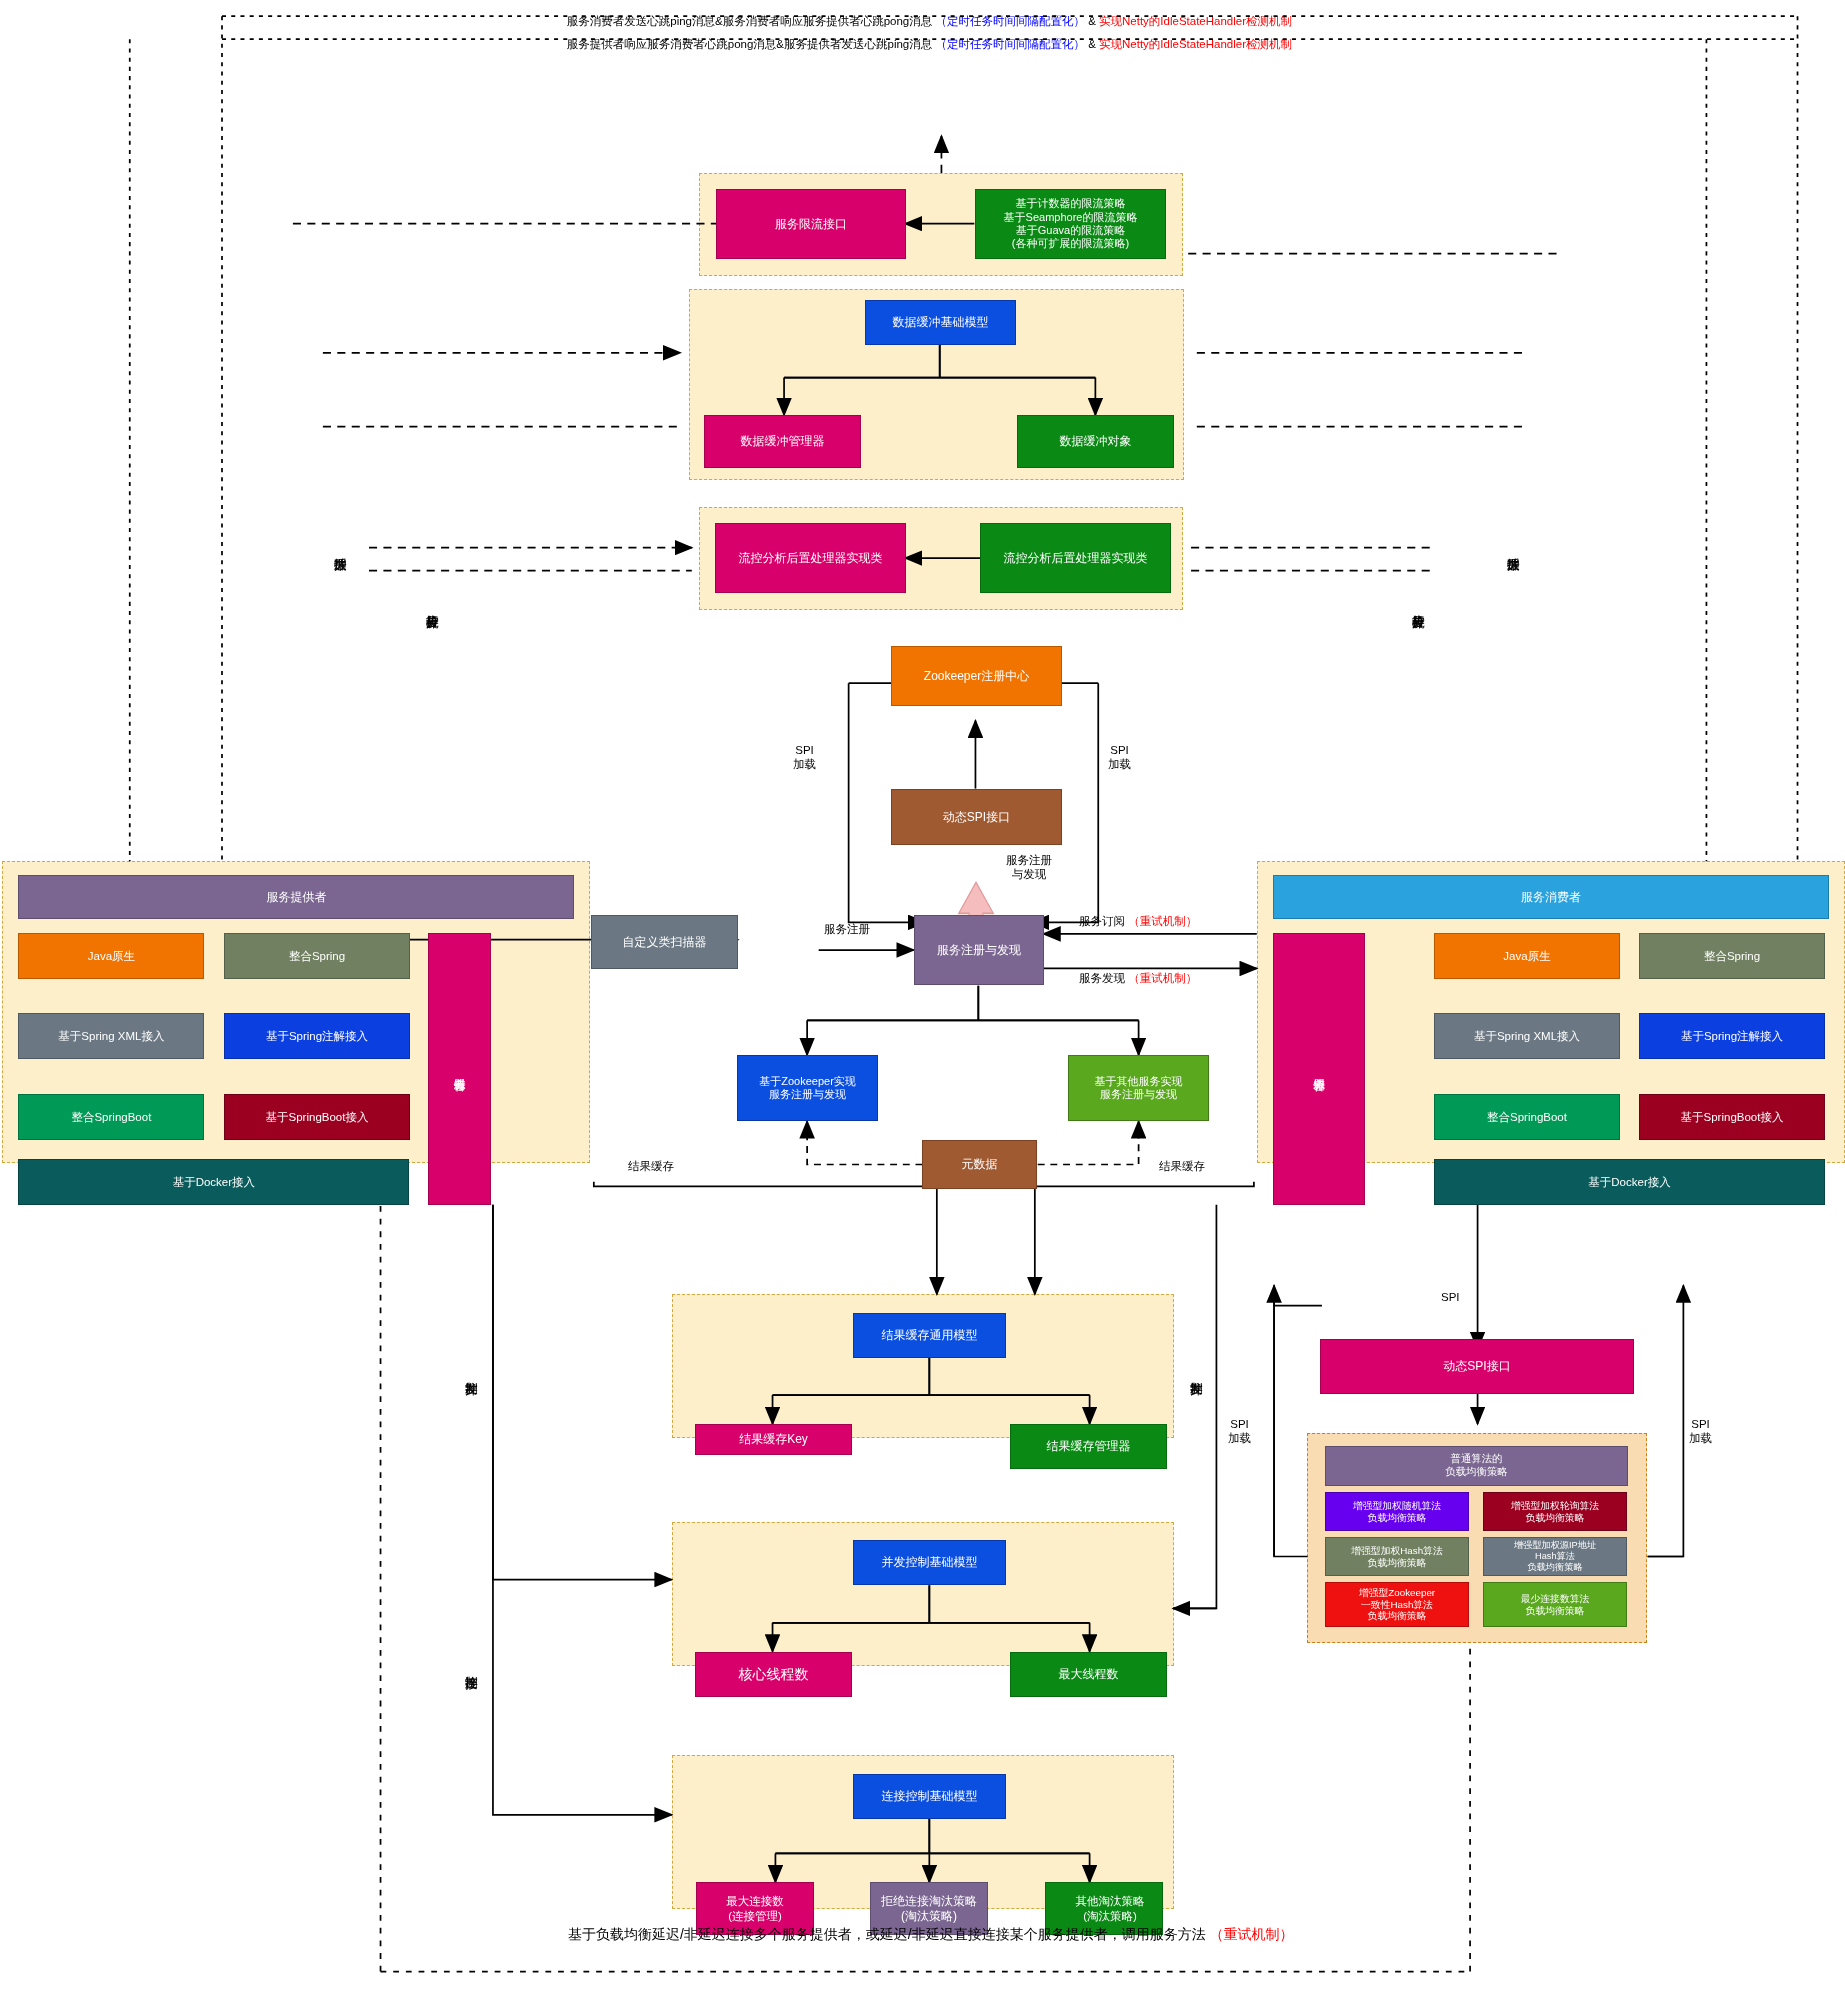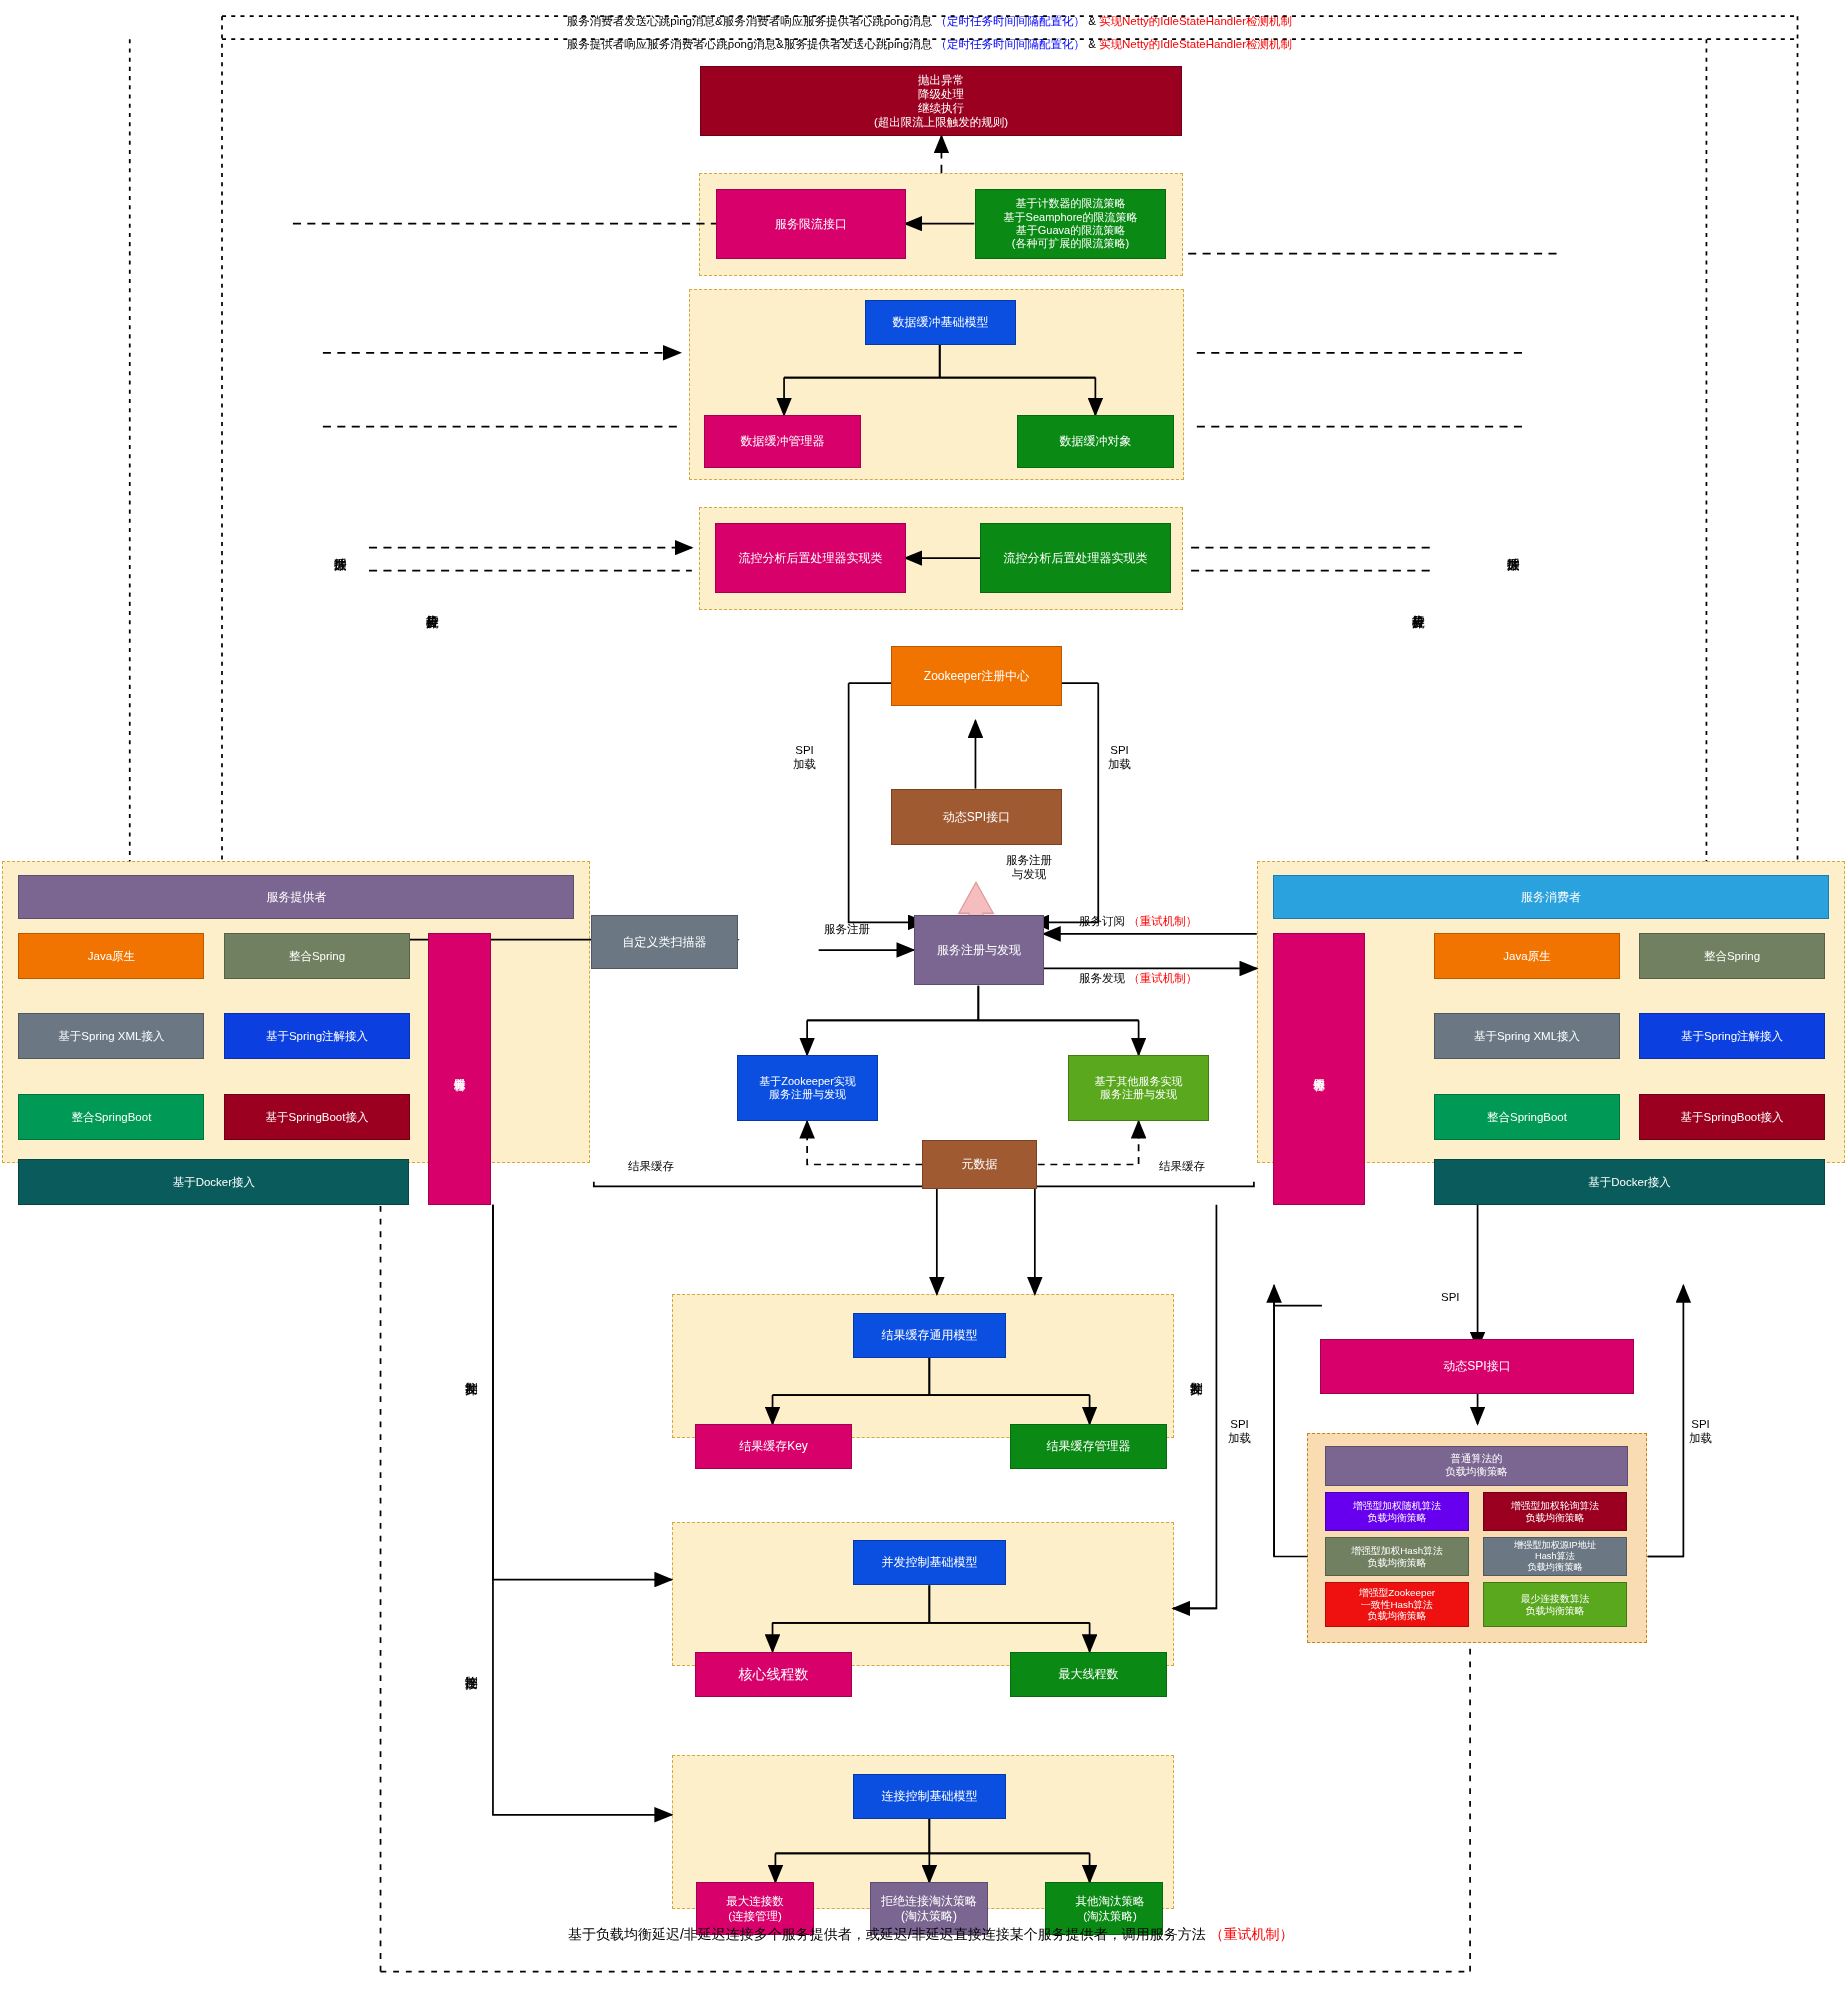--- a/index.html
+++ b/index.html
@@ -138,24 +138,20 @@
       <path d="M2858,2700 L2920,2700"></path>
 
       <path d="M660,3420 L660,3180" stroke-dasharray="10,12"></path>
       <path d="M660,3420 L2550,3420" stroke-dasharray="10,12"></path>
       <path d="M2550,3420 L2550,2850" stroke-dasharray="10,12"></path>
       <path d="M660,3180 L660,2060" stroke-dasharray="10,12"></path>
       <path d="M660,2060 L660,2020" stroke-dasharray="10,12" marker-end="url(#ar)"></path>
     </g>
   </svg>
 
-  <div class="box" style="left:700px;top:66px;width:482px;height:70px;background:#9b0020;border:1.2px solid #6e0017;font-size:11.5px;">抛出异常
-降级处理
-继续执行
-(超出限流上限触发的规则)</div>
 
   <div class="box" style="left:716px;top:189px;width:190px;height:70px;background:#d8006b;border:1.2px solid #a30050;font-size:12px;">服务限流接口</div>
 
   <div class="box" style="left:975px;top:189px;width:191px;height:70px;background:#0a8a14;border:1.2px solid #066a0f;font-size:11px;">基于计数器的限流策略
 基于Seamphore的限流策略
 基于Guava的限流策略
 (各种可扩展的限流策略)</div>
 
   <div class="box" style="left:865px;top:300px;width:151px;height:45px;background:#0b4fe0;border:1.2px solid #0838a8;font-size:12px;">数据缓冲基础模型</div>
   <div class="box" style="left:704px;top:415px;width:157px;height:53px;background:#d8006b;border:1.2px solid #a30050;font-size:12px;">数据缓冲管理器</div>
@@ -195,21 +191,21 @@
   <div class="box" style="left:1273px;top:933px;width:92px;height:272px;background:#d8006b;border:1.2px solid #a30050;font-size:12px;writing-mode:vertical-rl;text-orientation:upright;">服务容错</div>
   <div class="box" style="left:1434px;top:933px;width:186px;height:46px;background:#f27400;border:1.2px solid #bb5900;font-size:11.5px;">Java原生</div>
   <div class="box" style="left:1639px;top:933px;width:186px;height:46px;background:#708060;border:1.2px solid #54614a;font-size:11.5px;">整合Spring</div>
   <div class="box" style="left:1434px;top:1013px;width:186px;height:46px;background:#6b7883;border:1.2px solid #4e5961;font-size:11.5px;">基于Spring XML接入</div>
   <div class="box" style="left:1639px;top:1013px;width:186px;height:46px;background:#0b3fe0;border:1.2px solid #0830a8;font-size:11.5px;">基于Spring注解接入</div>
   <div class="box" style="left:1434px;top:1094px;width:186px;height:46px;background:#009955;border:1.2px solid #007340;font-size:11.5px;">整合SpringBoot</div>
   <div class="box" style="left:1639px;top:1094px;width:186px;height:46px;background:#9b0020;border:1.2px solid #6e0017;font-size:11.5px;">基于SpringBoot接入</div>
   <div class="box" style="left:1434px;top:1159px;width:391px;height:46px;background:#0a5c5c;border:1.2px solid #074545;font-size:11.5px;">基于Docker接入</div>
 
   <div class="box" style="left:853px;top:1313px;width:153px;height:45px;background:#0b4fe0;border:1.2px solid #0838a8;font-size:12px;">结果缓存通用模型</div>
-  <div class="box" style="left:695px;top:1424px;width:157px;height:45px;background:#d8006b;border:1.2px solid #a30050;font-size:12px;">结果缓存Key</div>
+  <div class="box" style="left:695px;top:1424px;width:157px;height:31px;background:#d8006b;border:1.2px solid #a30050;font-size:12px;">结果缓存Key</div>
   <div class="box" style="left:1010px;top:1424px;width:157px;height:45px;background:#0a8a14;border:1.2px solid #066a0f;font-size:12px;">结果缓存管理器</div>
 
   <div class="box" style="left:853px;top:1540px;width:153px;height:45px;background:#0b4fe0;border:1.2px solid #0838a8;font-size:12px;">并发控制基础模型</div>
   <div class="box" style="left:695px;top:1652px;width:157px;height:45px;background:#d8006b;border:1.2px solid #a30050;font-size:14px;">核心线程数</div>
   <div class="box" style="left:1010px;top:1652px;width:157px;height:45px;background:#0a8a14;border:1.2px solid #066a0f;font-size:12px;">最大线程数</div>
 
   <div class="box" style="left:853px;top:1774px;width:153px;height:45px;background:#0b4fe0;border:1.2px solid #0838a8;font-size:12px;">连接控制基础模型</div>
   <div class="box" style="left:696px;top:1882px;width:118px;height:53px;background:#d8006b;border:1.2px solid #a30050;font-size:11.5px;">最大连接数
 (连接管理)</div>
   <div class="box" style="left:870px;top:1882px;width:118px;height:53px;background:#7a6690;border:1.2px solid #5d4d6f;font-size:12px;">拒绝连接淘汰策略

